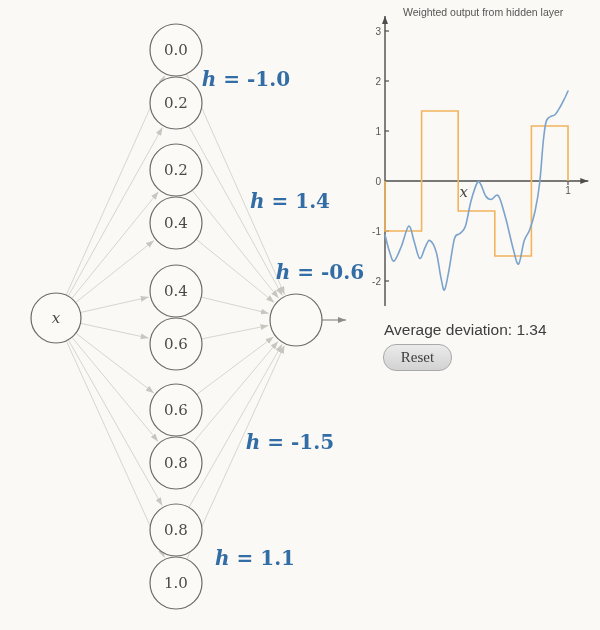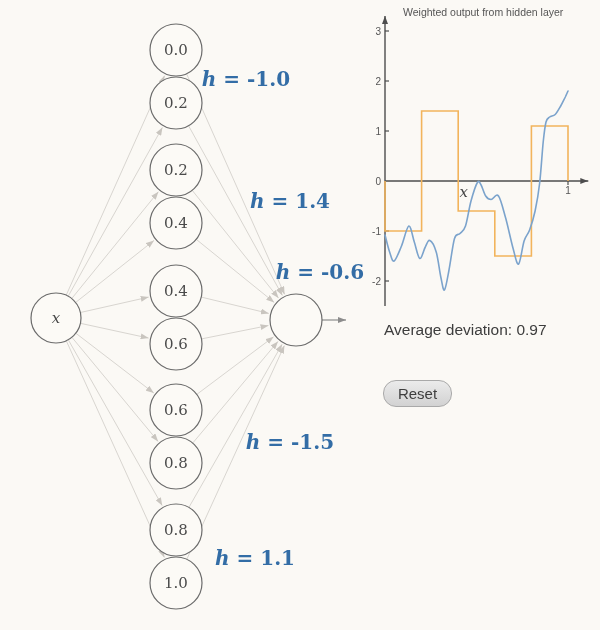--- a/index.html
+++ b/index.html
@@ -12,25 +12,25 @@
   #chart-svg{left:365px;}
   .chart-title{
     font-family:"Liberation Sans",sans-serif;
     font-size:10.5px;fill:#555;
   }
   .status{
     position:absolute;left:384px;top:321px;
     font-size:15.5px;color:#3d3d3d;
   }
   .reset{
-    position:absolute;left:383px;top:380px;
+    position:absolute;left:383px;top:344px;
     width:69px;height:27px;
     border:1px solid #a9a9a9;border-radius:13px;
     background:linear-gradient(#ebebeb,#d2d2d2);
-    font-family:Liberation Sans, sans-serif;
+    font-family:Liberation Serif, serif;
     font-size:15px;color:#3e3e3e;
     padding:0;cursor:pointer;
   }
 </style>
 </head>
 <body>
 
 <div class="stage">
   <svg id="network-svg" width="370" height="630" viewBox="0 0 370 630">
       <defs>
@@ -114,16 +114,16 @@
         <path d="M20.0,235.0C20.8,237.8 23.1,247.7 24.6,252.0C26.1,256.3 27.2,262.0 29.1,261.0C31.1,260.0 34.0,251.8 36.5,246.0C38.9,240.2 41.7,226.7 43.8,226.0C45.9,225.3 47.5,236.6 49.3,242.0C51.1,247.4 52.9,257.7 54.8,258.5C56.6,259.3 58.6,250.0 60.3,247.0C61.9,244.0 63.0,239.7 64.8,240.5C66.7,241.3 69.4,245.9 71.2,252.0C73.1,258.1 74.4,270.7 75.8,277.0C77.2,283.3 78.1,291.2 79.5,290.0C80.8,288.8 82.4,278.6 84.0,270.0C85.7,261.4 87.7,244.6 89.5,238.5C91.4,232.4 93.2,235.6 95.0,233.5C96.9,231.4 98.7,231.4 100.5,226.0C102.3,220.6 104.0,208.3 106.0,201.0C108.0,193.8 110.7,185.2 112.4,182.5C114.1,179.8 114.7,182.8 116.1,185.0C117.4,187.3 119.0,193.6 120.7,196.0C122.3,198.4 124.0,199.5 126.1,199.5C128.3,199.5 131.0,192.8 133.5,196.0C135.9,199.2 138.3,209.8 140.8,218.5C143.2,227.3 146.0,240.9 148.1,248.5C150.2,256.1 151.8,265.3 153.6,264.0C155.4,262.8 157.3,246.7 159.1,241.0C160.9,235.3 162.7,235.0 164.6,230.0C166.4,225.0 168.4,218.8 170.1,211.0C171.7,203.3 173.3,195.2 174.6,183.5C176.0,171.8 177.2,151.3 178.3,141.0C179.4,130.8 180.0,126.0 181.0,122.0C182.1,118.0 183.2,118.3 184.7,117.0C186.2,115.8 188.4,116.3 190.2,114.5C192.0,112.7 194.0,108.9 195.7,106.0C197.4,103.1 199.0,99.5 200.3,97.0C201.5,94.5 202.5,92.0 203.0,91.0" fill="none" stroke="#7ba3cc" stroke-width="1.6" stroke-linecap="round"></path>
       </g>
     <text class="chart-title" x="38" y="16">Weighted output from hidden layer</text>
   <defs>
         <marker id="axArrow" viewBox="0 0 8 6" markerWidth="8" markerHeight="6" refX="8" refY="3" orient="auto" markerUnits="userSpaceOnUse">
           <path d="M0,0 L8,3 L0,6 Z" fill="#4d4d4d"></path>
         </marker>
       </defs>
     </svg>
 
-  <div class="status">Average deviation: 0.97</div>
+  <div class="status">Average deviation: 1.34</div>
 
   <button class="reset">Reset</button>
 </div>
 
 </body></html>

